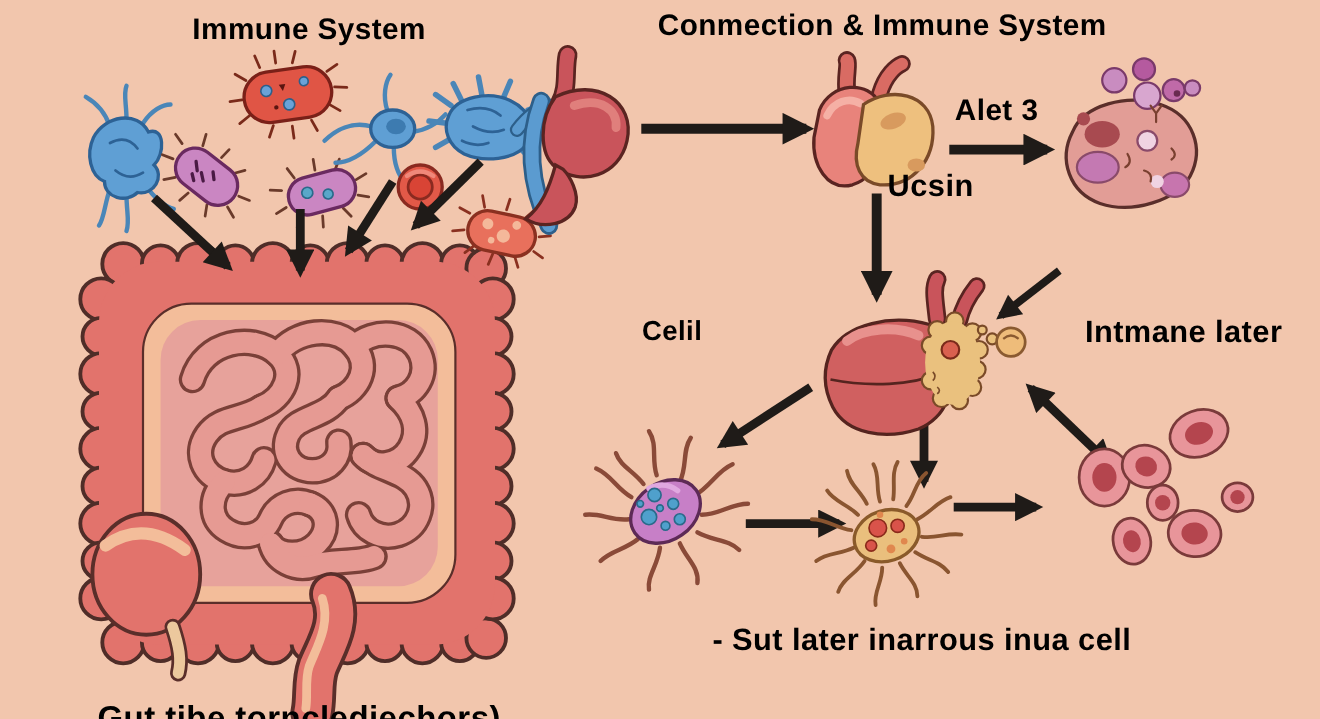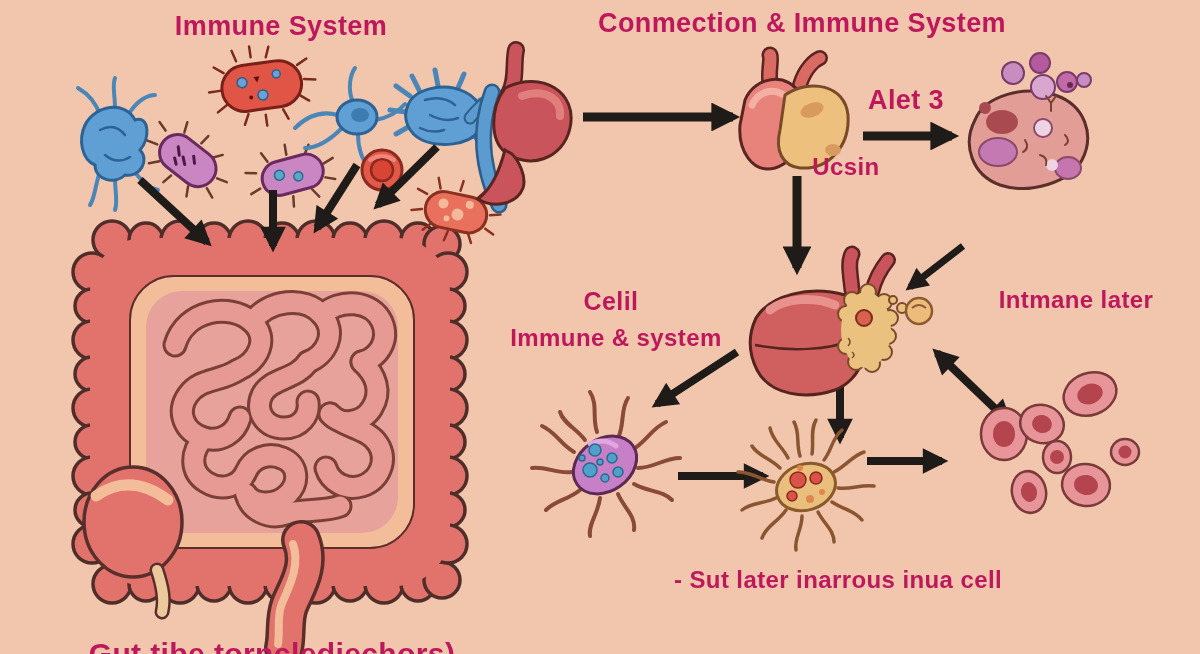--- a/index.html
+++ b/index.html
@@ -3,23 +3,23 @@
 <meta charset="utf-8">
 <style>
   html,body{margin:0;padding:0;background:#888;}
   .stage{
     position:relative;width:1200px;height:654px;overflow:hidden;
     background:#f2c6ad;font-family:"Liberation Sans",sans-serif;
   }
   .stage svg{position:absolute;left:0;top:0;}
   .lbl{
     position:absolute;transform:translateX(-50%);
-    font-weight:700;color:#be185d;white-space:nowrap;letter-spacing:.4px;
+    font-weight:700;color:#000000;white-space:nowrap;letter-spacing:.4px;
   }
-  .t27{font-size:27px;} .t26{font-size:24px;} .t24{font-size:24px;}
+  .t27{font-size:27px;} .t26{font-size:28px;} .t24{font-size:24px;}
   .t31{font-size:25px;} .t30{font-size:30px;} .t23{font-size:23px;}
 </style>
 </head>
 <body>
 
 <div class="stage">
 
 <svg width="1200" height="654" viewBox="0 0 1200 654">
   <defs>
     <marker id="ah" viewBox="0 0 10 10" refX="7.5" refY="5" markerWidth="3.4" markerHeight="3.2" orient="auto-start-reverse" markerUnits="strokeWidth">
@@ -404,17 +404,16 @@
     </g>
   </g>
 </svg>
 
 <div class="lbl t27" style="left:281px;top:11px;">Immune System</div>
 <div class="lbl t27" style="left:802px;top:8px;">Conmection &amp; Immune System</div>
 <div class="lbl t27" style="left:906px;top:85px;">Alet 3</div>
 <div class="lbl t26" style="left:846px;top:153px;">Ucsin</div>
 <div class="lbl t26" style="left:1076px;top:286px;">Intmane later</div>
 <div class="lbl t31" style="left:611px;top:287px;">Celil</div>
-<div class="lbl t24" style="left:616px;top:324px;">Immune &amp; system</div>
 <div class="lbl t26" style="left:838px;top:566px;">- Sut later inarrous inua cell</div>
 <div class="lbl t30" style="left:272px;top:637px;">Gut tibe torncledjechors)</div>
 
 </div>
 
 </body></html>

